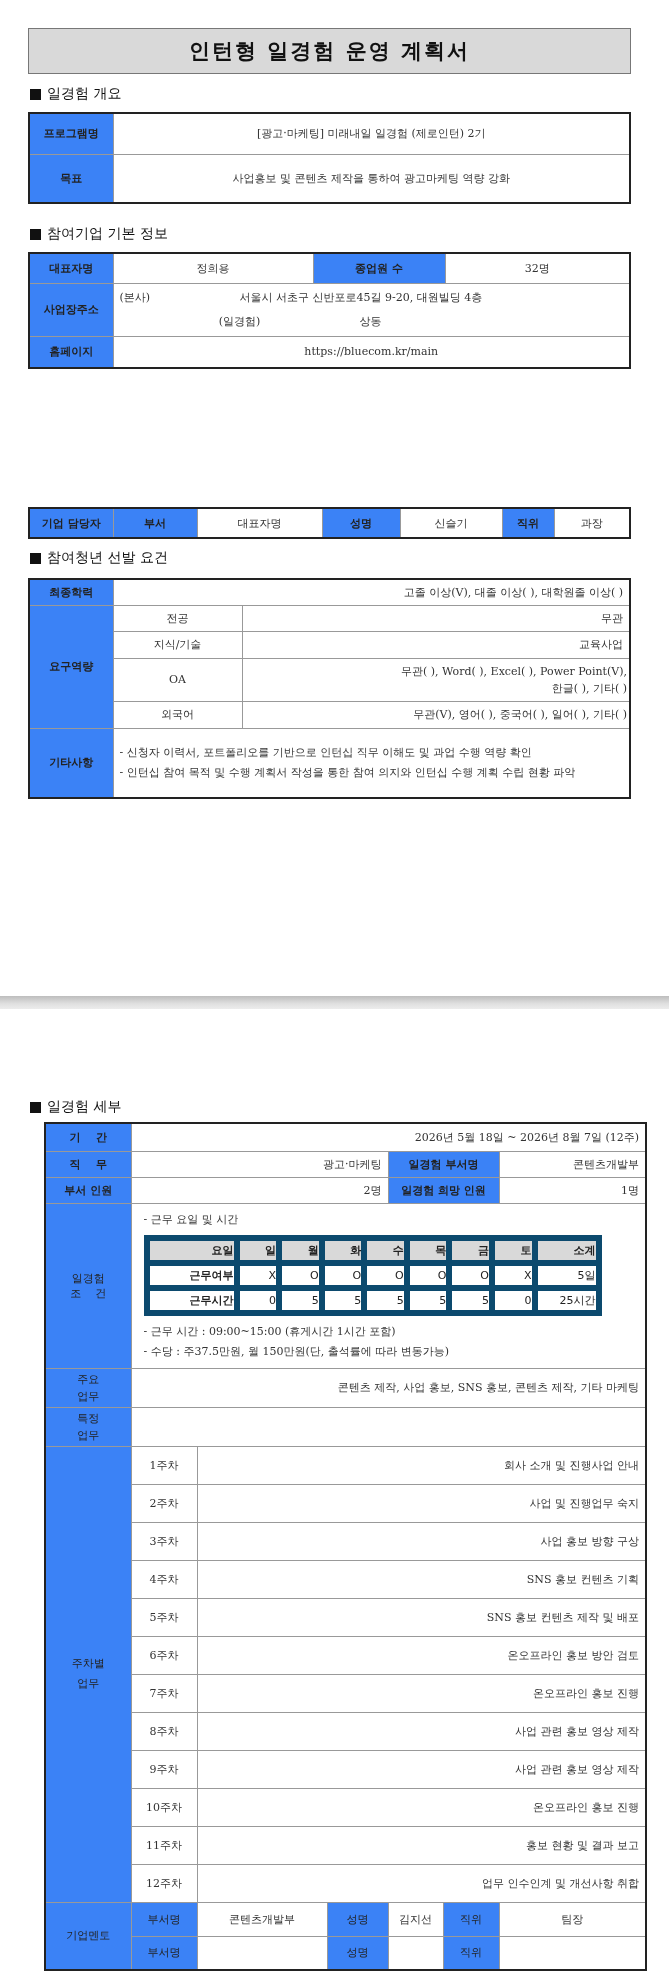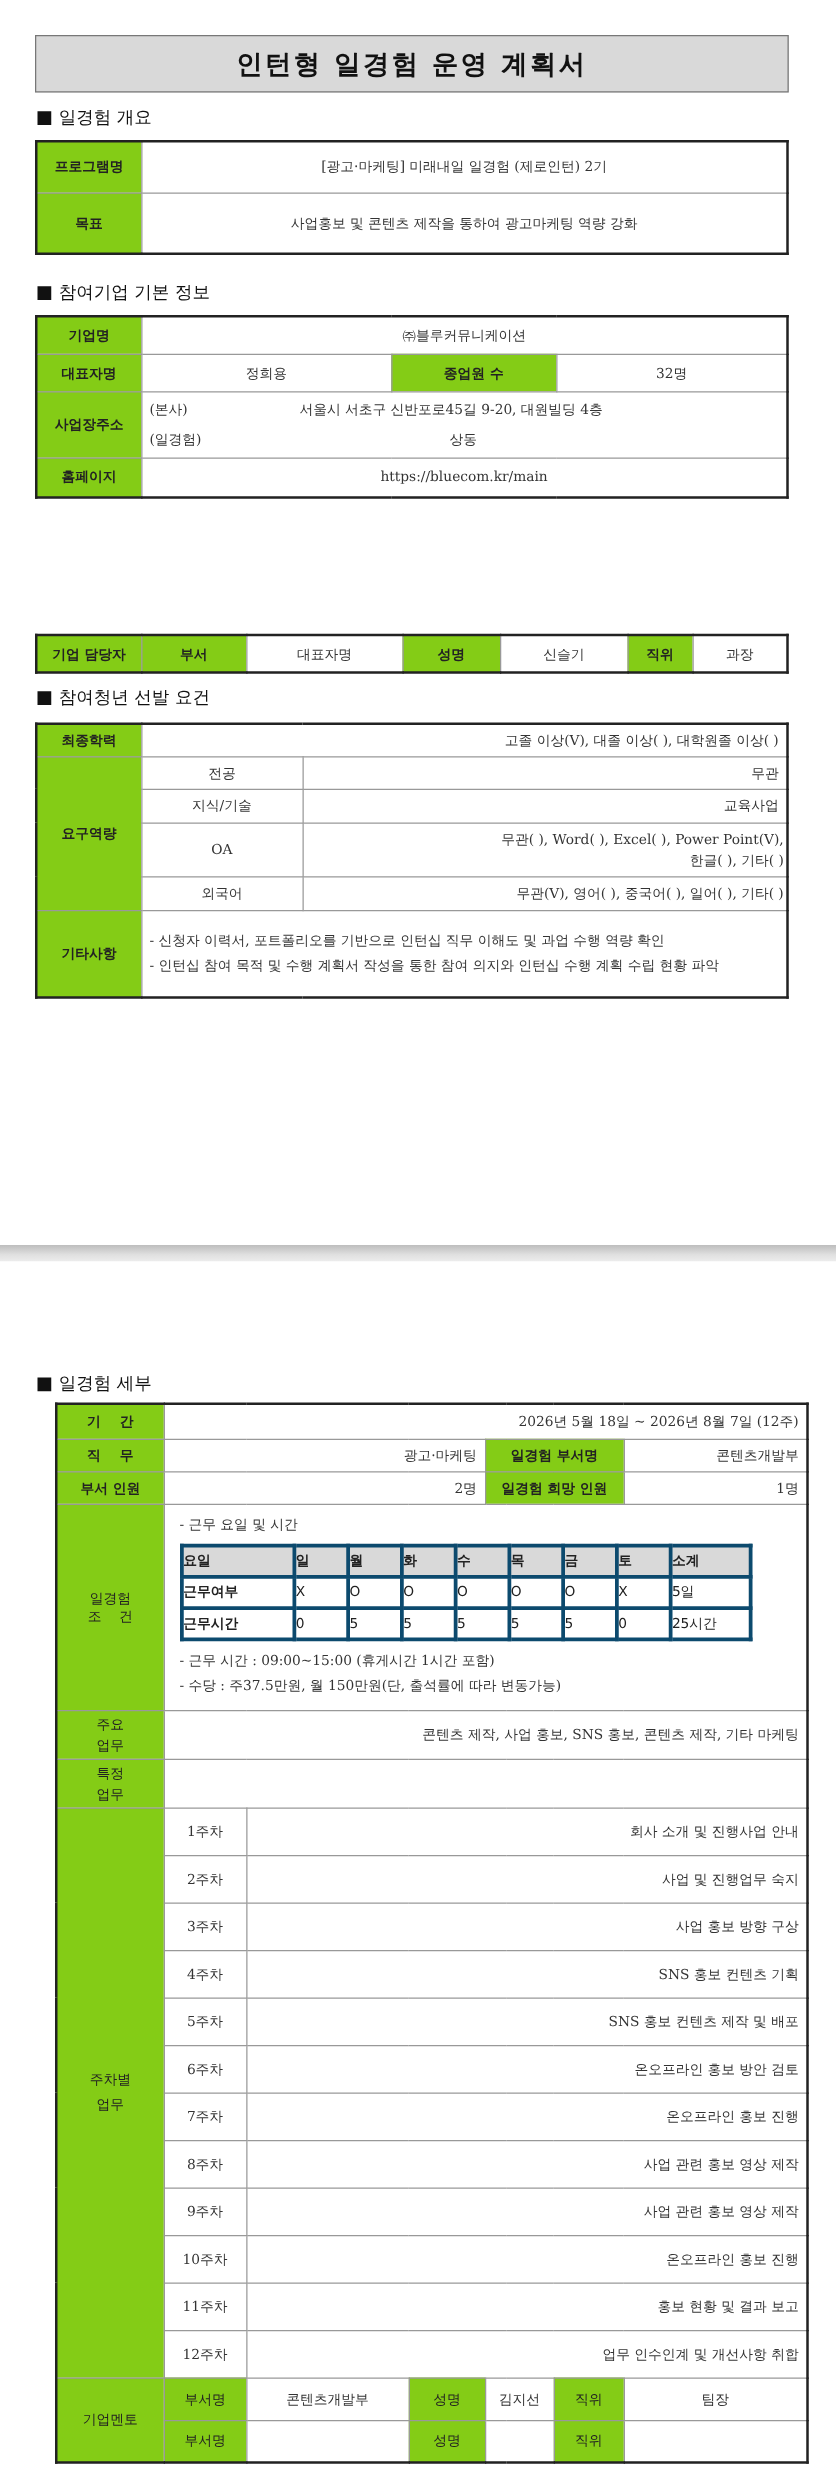--- a/index.html
+++ b/index.html
@@ -7,28 +7,28 @@
          font-family:"DejaVu Serif","Liberation Serif",serif; color:#222; }
   .abs { position:absolute; box-sizing:border-box; }
   .title-box { left:28px; top:28px; width:603px; height:46px; background:#d9d9d9;
                border:1px solid #777; display:flex; align-items:center; justify-content:center;
                font-family:"DejaVu Sans","Liberation Sans",sans-serif; font-weight:bold; font-size:21px; letter-spacing:2px; color:#111; }
   .section-h { left:30px; font-family:"DejaVu Sans","Liberation Sans",sans-serif; font-size:14px; color:#111; display:flex; align-items:center; gap:6px; }
   .section-h .sq { width:11px; height:11px; background:#111; display:inline-block; }
   table { border-collapse:collapse; table-layout:fixed; position:absolute; font-size:11px; }
   table.outer { border:2px solid #222; }
   td { border:1px solid #999; padding:0 6px; box-sizing:border-box; color:#333; }
-  td.lbl { background:#84cc16; text-align:center; font-family:"DejaVu Sans","Liberation Sans",sans-serif; font-weight:bold; color:#222; font-size:11px; }
+  td.lbl { background:#3b82f6; text-align:center; font-family:"DejaVu Sans","Liberation Sans",sans-serif; font-weight:bold; color:#222; font-size:11px; }
   td.sublbl { background:#fff; text-align:center; color:#333; }
   .c { text-align:center; }
   .l { text-align:right; }
   .break { left:0; top:996px; width:669px; height:13px;
            background:linear-gradient(#bdbdbd,#e0e0e0 60%,#ececec); }
   .inner-tbl { position:static; border:1px solid #555; font-family:"DejaVu Sans","Liberation Sans",sans-serif; font-size:11px; }
-  .inner-tbl td { border:3px solid #0c4a6e; text-align:left; padding:0; height:25px; color:#222; }
+  .inner-tbl td { border:6px solid #0c4a6e; text-align:right; padding:0; height:25px; color:#222; }
   .inner-tbl tr.hd td { background:#d9d9d9; font-weight:bold; }
   .inner-tbl td.rl { font-weight:bold;margin-left:32px; }
 </style>
 </head>
 <body>
 
 <div class="abs title-box">인턴형 일경험 운영 계획서</div>
 
 <div class="abs section-h" style="top:85px;">
   <span class="sq"></span>
@@ -58,38 +58,34 @@
 </div>
 
 <table class="outer" style="left:28px; top:252px; width:603px;">
   <colgroup>
       <col style="width:84px">
       <col style="width:200px">
       <col style="width:132px">
       <col>
     </colgroup>
   <tbody>
-      <tr style="height:30px;">
-    <td class="lbl">기업명</td>
-    <td class="c" colspan="3">㈜블루커뮤니케이션</td>
-  </tr>
   <tr style="height:30px;">
     <td class="lbl">대표자명</td>
     <td class="c">정희용</td>
     <td class="lbl">종업원 수</td>
     <td class="c">32명</td>
   </tr>
   <tr style="height:53px;">
     <td class="lbl">사업장주소</td>
     <td colspan="3" style="padding:2px 6px;">
       <div style="display:flex; height:24px; align-items:center;">
         <span style="width:120px;">(본사)</span>
         <span>서울시 서초구 신반포로45길 9-20, 대원빌딩 4층</span>
       </div>
-      <div style="display:flex; height:24px; align-items:center;">
+      <div style="display:flex; height:24px; align-items:center;text-align:center;">
         <span style="width:240px;">(일경험)</span>
         <span>상동</span>
       </div>
     </td>
   </tr>
   <tr style="height:32px;">
     <td class="lbl">홈페이지</td>
     <td class="c" colspan="3">https://bluecom.kr/main</td>
   </tr>
 </tbody>

